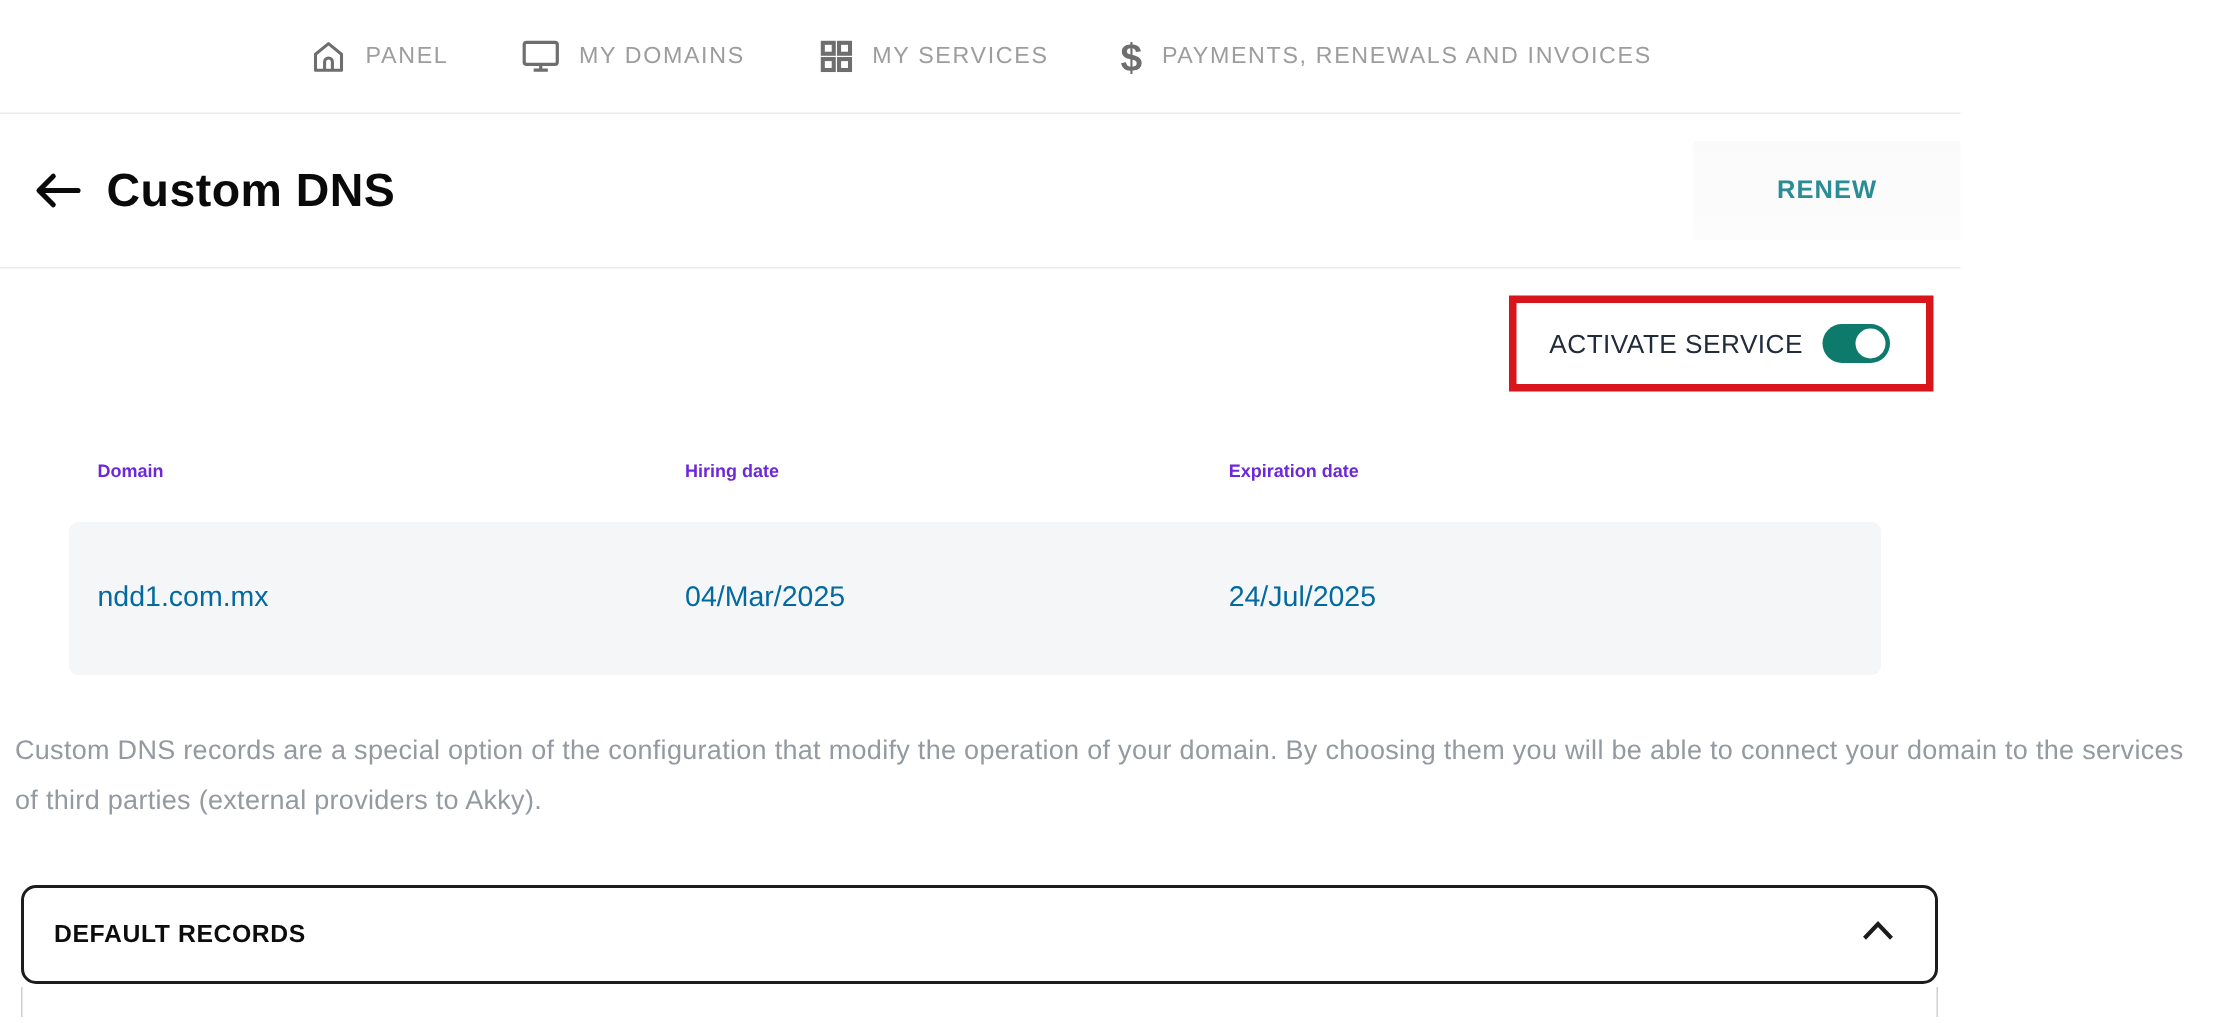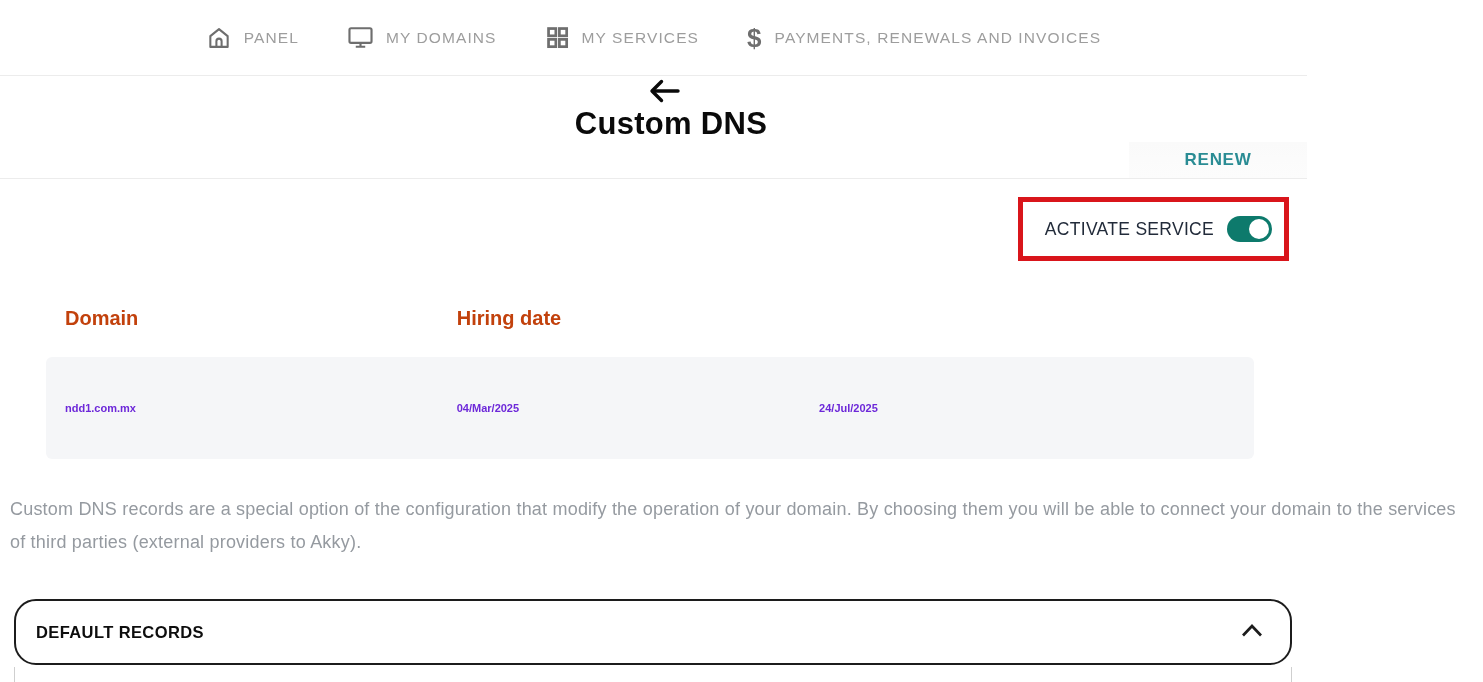--- a/index.html
+++ b/index.html
@@ -32,21 +32,20 @@
   .dollar-glyph { font-size: 26px; font-weight: 600; color: #5f5f5f; line-height: 1; }
 
   
   .header-band {
     height: 103px;
     display: flex; align-items: center;
     padding-left: 20px;
     border-bottom: 1px solid #ececec;
     background: #fff;
     position: relative;
-    flex-direction: column;
   }
   .back-btn { display: flex; align-items: center; cursor: pointer; }
   .page-title {
     margin-left: 15px;
     font-size: 31px; font-weight: 800;
     color: #0a0a0a; letter-spacing: 0.3px;
   }
   .renew-btn {
     margin-left: auto;
     width: 178px; height: 66px;
@@ -60,21 +59,21 @@
   .toggle-row {
     display: flex; justify-content: flex-end;
     margin: 18px 18px 0 0;
   }
   .highlight-box {
     border: 5px solid #d9151b;
     background: #fff;
     height: 64px;
     display: inline-flex; align-items: center;
     gap: 13px;
-    padding: 0 12px 0 22px;
+    padding: 0 24px 0 22px;
   }
   .toggle-label {
     font-size: 17.5px; color: #222b3a; font-weight: 500;
     letter-spacing: 0.3px; white-space: nowrap;
   }
   .switch {
     width: 45px; height: 26px; border-radius: 13px;
     background: #0d7a6c; position: relative; cursor: pointer;
     flex: none;
   }
@@ -84,47 +83,47 @@
     background: #fff;
   }
 
   
   .dom-table { margin: 46px 53px 0 46px; }
   .dom-grid {
     display: grid;
     grid-template-columns: 34% 30% 36%;
     align-items: center;
   }
-  .dom-head { font-size: 20px; font-weight: 600; color: #c2410c; }
+  .dom-head { font-size: 12px; font-weight: 600; color: #6d28d9; }
   .dom-head .c1 { padding-left: 19px; text-align: left; }
   .dom-head .c2, .dom-head .c3 { text-align: left; }
   .dom-row {
     margin-top: 27px;
     background: #f5f6f8;
     border-radius: 6px;
     height: 102px;
-    font-size: 11px; color: #6d28d9; font-weight: bold;
+    font-size: 19px; color: #0369a1;
   }
   .dom-row .c1 { padding-left: 19px; text-align: left; }
   .dom-row .c2, .dom-row .c3 { text-align: left; }
 
   
   .description {
     margin: 34px 10px 0 10px;
     width: 1463px;
     font-size: 18px; line-height: 33px;
     color: #959aa0; letter-spacing: 0.2px;
   }
 
   
   .accordion {
     margin: 40px 15px 0 14px;
     height: 66px;
     border: 2px solid #1c1c1c;
-    border-radius: 22px;
+    border-radius: 10px;
     background: #fff;
     display: flex; align-items: center; justify-content: space-between;
     padding: 0 26px 0 20px;
     cursor: pointer;
   }
   .accordion-label {
     font-size: 16.5px; font-weight: 700;
     color: #0d0d0d; letter-spacing: 0.4px;
   }
   .accordion-body {
@@ -192,20 +191,21 @@
       <span class="switch">
         <span class="knob"></span>
       </span>
     </div>
   </div>
 
   <div class="dom-table">
     <div class="dom-grid dom-head">
       <div class="c1">Domain</div>
       <div class="c2">Hiring date</div>
+      <div class="c3">Expiration date</div>
     </div>
     <div class="dom-grid dom-row">
       <div class="c1">ndd1.com.mx</div>
       <div class="c2">04/Mar/2025</div>
       <div class="c3">24/Jul/2025</div>
     </div>
   </div>
 
   <p class="description">Custom DNS records are a special option of the configuration that modify the operation of your domain. By choosing them you will be able to connect your domain to the services of third parties (external providers to Akky).</p>
 

